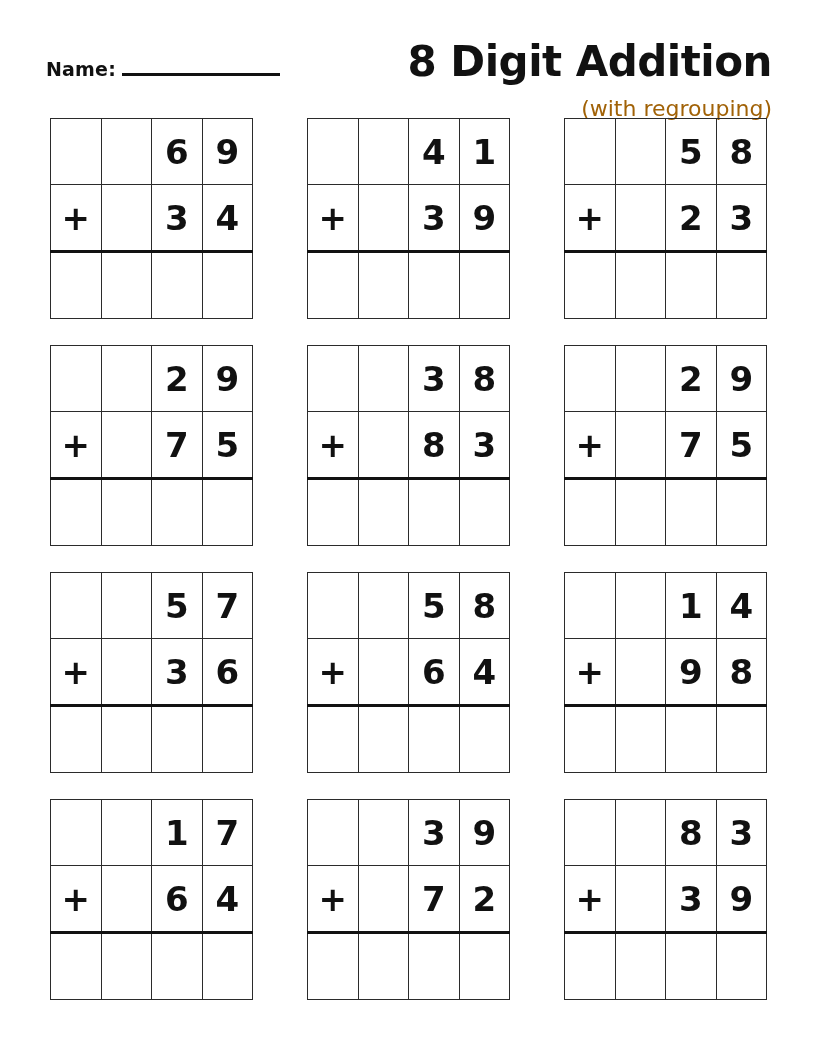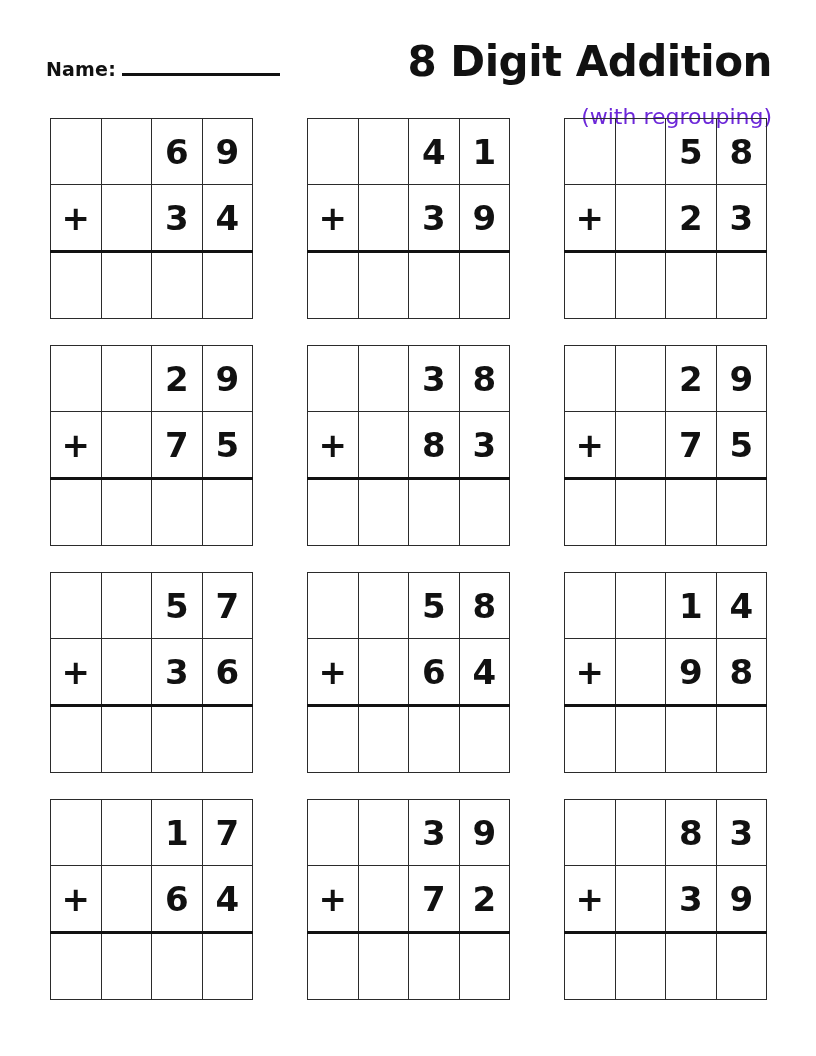--- a/index.html
+++ b/index.html
@@ -52,22 +52,22 @@
     font-size: 42px;
     font-weight: 700;
     letter-spacing: -0.5px;
     line-height: 1.05;
     color: #111111;
   }
   .title-sub {
     font-size: 22px;
     font-weight: 400;
     line-height: 1.2;
-    margin-top: 20px;
-    color: #6d28d9;
+    margin-top: 12px;
+    color: #a16207;
   }
 
   
   .sheet {
     position: absolute;
     left: 0;
     top: 118px;
     width: 816px;
   }
   .row {

